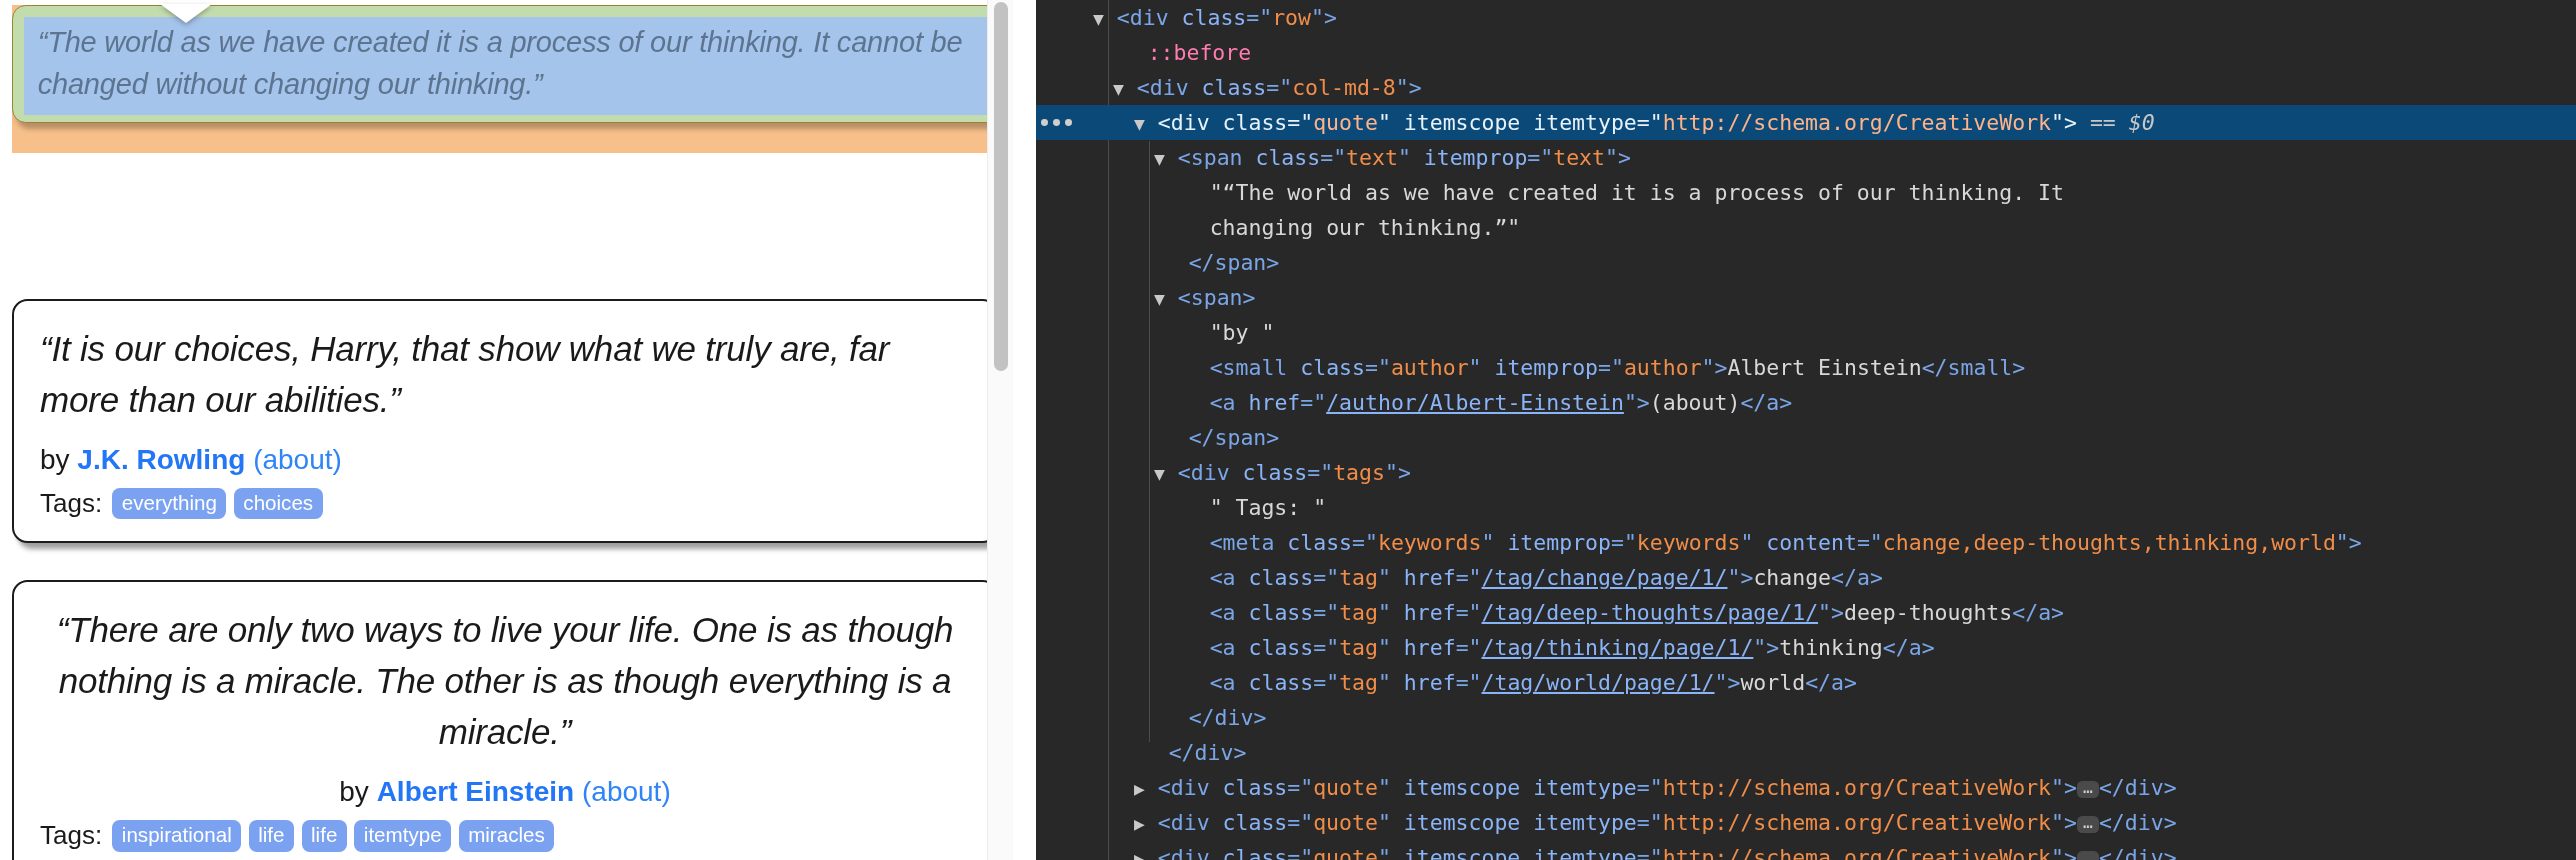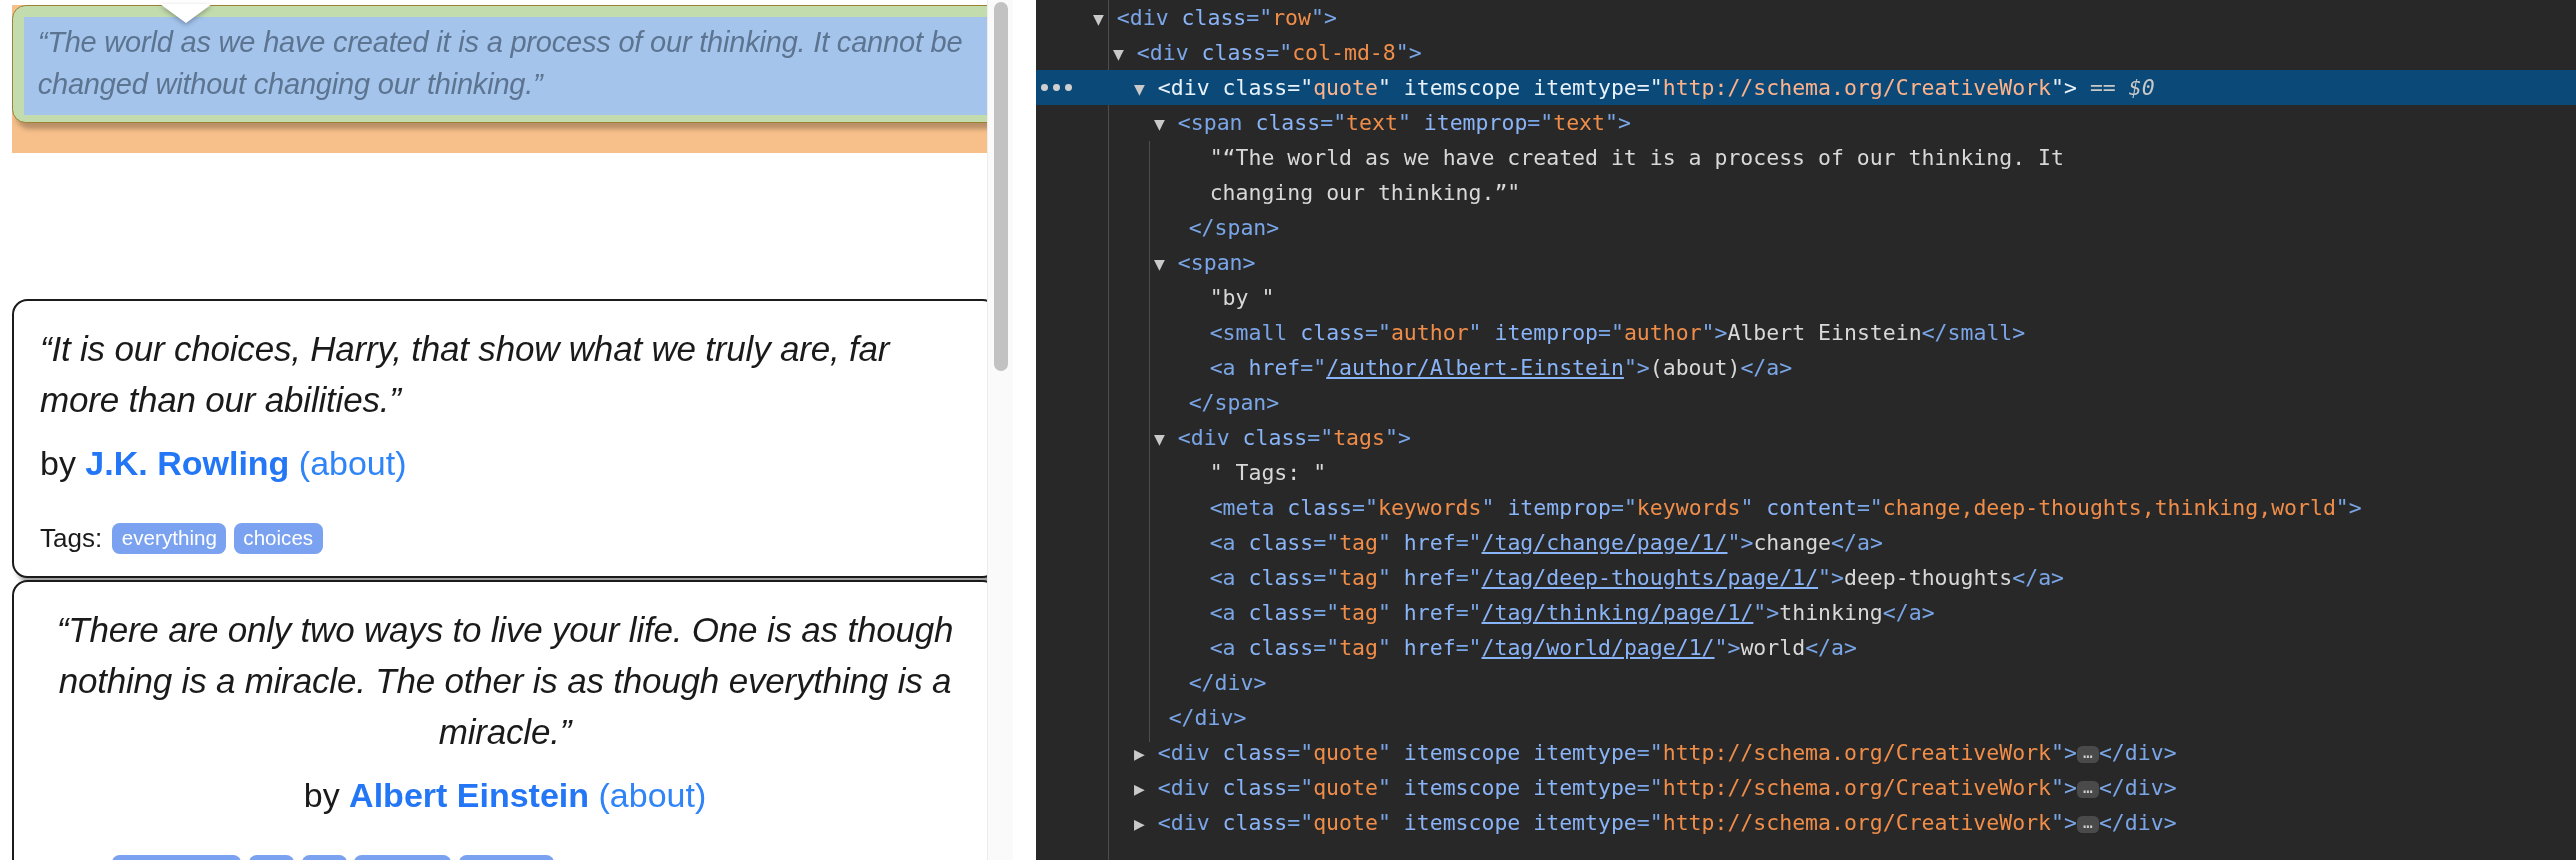--- a/index.html
+++ b/index.html
@@ -29,26 +29,26 @@
   }
   .q-text {
     font-style: italic;
     font-size: 35px;
     line-height: 1.46;
     color: #1a1a1a;
     letter-spacing: -0.2px;
   }
   .q-by {
     margin-top: 19px;
-    font-size: 34px;
+    font-size: 28px;
     color: #1a1a1a;
   }
   .q-author { font-weight: bold; color: #2376f5; }
   .q-about  { color: #2f84f8; }
-  .q-tagsrow { margin-top: 40px; font-size: 26px; color: #1a1a1a; display:flex; align-items:center; flex-wrap:wrap; }
+  .q-tagsrow { margin-top: 12px; font-size: 26px; color: #1a1a1a; display:flex; align-items:center; flex-wrap:wrap; }
   .q-tagslabel { margin-right: 10.3px; }
   .tag {
     display:inline-block;
     background: #7ba2f0;
     color: #ffffff;
     border-radius: 7.7px;
     padding: 3.4px 9.4px 5.2px;
     font-size: 20.6px;
     margin-right: 7.7px;
     line-height: 1.1;
@@ -189,20 +189,21 @@
     <div id="pagescroll-track">
       <div id="pagescroll-thumb"></div>
     </div>
   </div>
 
   <div id="devtools">
     <div class="guide" style="left:72px; top:0px; height:860px;"></div>
     <div class="guide" style="left:113px; top:141px; height:601px;"></div>
     <div id="dt-rows">
         <div class="dt-row"><span style="display: inline-block; width: 57px;"></span><span class="twisty">▼</span><span> </span><span class="tag-name">&lt;</span><span class="tag-name">div</span><span class="txt"> </span><span class="attr-name">class</span><span class="tag-name">="</span><span class="attr-val">row</span><span class="tag-name">"&gt;</span></div>
+        <div class="dt-row"><span style="display: inline-block; width: 77px;"></span><span class="twisty">  </span><span> </span><span class="pseudo">::before</span></div>
         <div class="dt-row"><span style="display: inline-block; width: 77px;"></span><span class="twisty">▼</span><span> </span><span class="tag-name">&lt;</span><span class="tag-name">div</span><span class="txt"> </span><span class="attr-name">class</span><span class="tag-name">="</span><span class="attr-val">col-md-8</span><span class="tag-name">"&gt;</span></div>
         <div class="dt-row sel"><span class="dots-badge"><i></i><i></i><i></i></span><span style="display: inline-block; width: 98px;"></span><span class="twisty">▼</span><span> </span><span class="tag-name">&lt;</span><span class="tag-name">div</span><span class="txt"> </span><span class="attr-name">class</span><span class="tag-name">="</span><span class="attr-val">quote</span><span class="tag-name">" </span><span class="attr-name">itemscope</span><span class="txt"> </span><span class="attr-name">itemtype</span><span class="tag-name">="</span><span class="attr-val">http://schema.org/CreativeWork</span><span class="tag-name">"&gt; </span><span class="dollar">== $0</span></div>
         <div class="dt-row"><span style="display: inline-block; width: 118px;"></span><span class="twisty">▼</span><span> </span><span class="tag-name">&lt;</span><span class="tag-name">span</span><span class="txt"> </span><span class="attr-name">class</span><span class="tag-name">="</span><span class="attr-val">text</span><span class="tag-name">" </span><span class="attr-name">itemprop</span><span class="tag-name">="</span><span class="attr-val">text</span><span class="tag-name">"&gt;</span></div>
         <div class="dt-row"><span style="display: inline-block; width: 139px;"></span><span class="twisty">  </span><span> </span><span class="txt">"“The world as we have created it is a process of our thinking. It</span></div>
         <div class="dt-row"><span style="display: inline-block; width: 139px;"></span><span class="twisty">  </span><span> </span><span class="txt">changing our thinking.”"</span></div>
         <div class="dt-row"><span style="display: inline-block; width: 118px;"></span><span class="twisty">  </span><span> </span><span class="tag-name">&lt;/</span><span class="tag-name">span</span><span class="tag-name">&gt;</span></div>
         <div class="dt-row"><span style="display: inline-block; width: 118px;"></span><span class="twisty">▼</span><span> </span><span class="tag-name">&lt;</span><span class="tag-name">span</span><span class="tag-name">&gt;</span></div>
         <div class="dt-row"><span style="display: inline-block; width: 139px;"></span><span class="twisty">  </span><span> </span><span class="txt">"by "</span></div>
         <div class="dt-row"><span style="display: inline-block; width: 139px;"></span><span class="twisty">  </span><span> </span><span class="tag-name">&lt;</span><span class="tag-name">small</span><span class="txt"> </span><span class="attr-name">class</span><span class="tag-name">="</span><span class="attr-val">author</span><span class="tag-name">" </span><span class="attr-name">itemprop</span><span class="tag-name">="</span><span class="attr-val">author</span><span class="tag-name">"&gt;</span><span class="txt">Albert Einstein</span><span class="tag-name">&lt;/</span><span class="tag-name">small</span><span class="tag-name">&gt;</span></div>
         <div class="dt-row"><span style="display: inline-block; width: 139px;"></span><span class="twisty">  </span><span> </span><span class="tag-name">&lt;</span><span class="tag-name">a</span><span class="txt"> </span><span class="attr-name">href</span><span class="tag-name">="</span><span class="link">/author/Albert-Einstein</span><span class="tag-name">"&gt;</span><span class="txt">(about)</span><span class="tag-name">&lt;/</span><span class="tag-name">a</span><span class="tag-name">&gt;</span></div>

